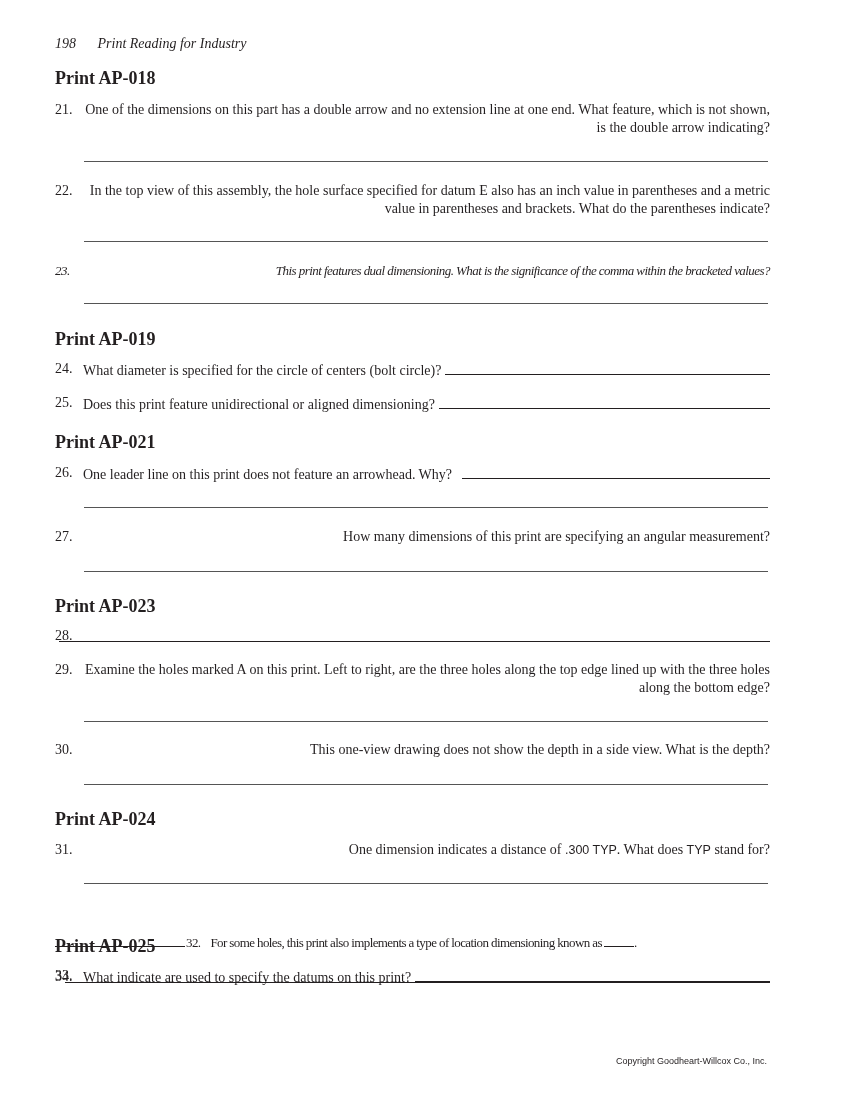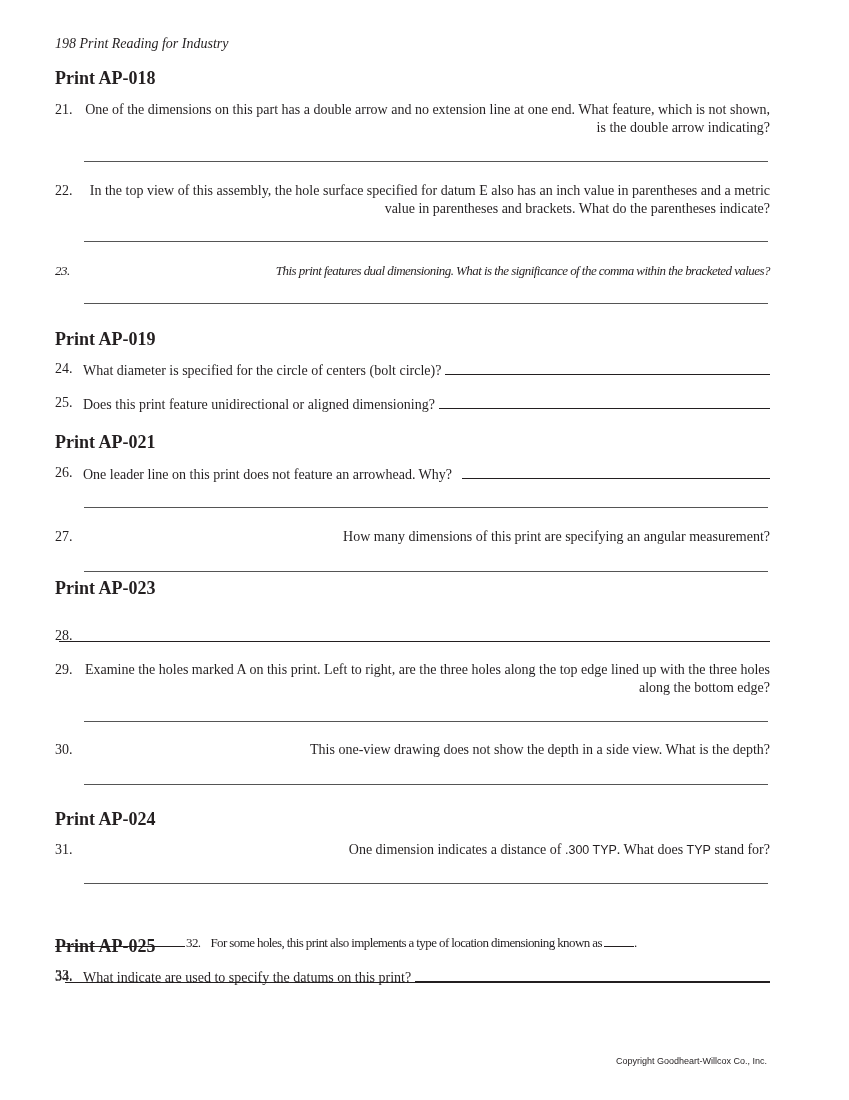--- a/index.html
+++ b/index.html
@@ -1,21 +1,21 @@
 <!DOCTYPE html>
 <html><head>
 <meta charset="utf-8">
 <style>
   html, body { margin: 0; padding: 0; background: #ffffff; }
   body { width: 849px; height: 1100px; position: relative; overflow: hidden;
          font-family: "DejaVu Serif", "Liberation Serif", serif; color: #231f20; }
   .abs { position: absolute; }
   .running-head { left: 55px; top: 36px; font-size: 14px; font-style: italic;
                   font-family: "Liberation Serif", serif; }
-  .running-head .pg { }
+  .running-head .pg { margin-right: 18px; }
   .section-title { left: 55px; font-size: 18px; font-weight: bold;
                    font-family: "Liberation Serif", serif; }
   .q { left: 55px; width: 715px; font-size: 14px; line-height: 18px;
        font-family: "Liberation Serif", serif; }
   .q .num { position: absolute; left: 0; top: 0; }
   .q .txt { display: block; margin-left: 28px; text-align: right; }
   .q.inline { display: flex; align-items: baseline; }
   .q.inline .txt { flex: 0 0 auto; white-space: nowrap; }
   .q.inline .blank { flex: 1 1 auto; border-bottom: 1px solid #231f20; margin-left: 4px; height: 14px; }
   .q.condensed { font-size: 13px; letter-spacing: -0.55px; font-style: italic; }
@@ -78,21 +78,21 @@
   <span class="blank" style="margin-left:10px"></span>
 </div>
 <div class="abs answer-line" style="top:507px"></div>
 
 <div class="abs q" style="top:528px">
   <span class="num">27.</span>
   <span class="txt">How many dimensions of this print are specifying an angular measurement?</span>
 </div>
 <div class="abs answer-line" style="top:571px"></div>
 
-<div class="abs section-title" style="top:578px">Print AP-023</div>
+<div class="abs section-title" style="top:596px">Print AP-023</div>
 
 <div class="abs q inline" style="top:627px">
   <span class="num">28.</span>
   <span class="blank"></span>
 </div>
 
 <div class="abs q" style="top:661px">
   <span class="num">29.</span>
   <span class="txt">Examine the holes marked A on this print. Left to right, are the three holes along the top edge lined up with the three holes along the bottom edge?</span>
 </div>

